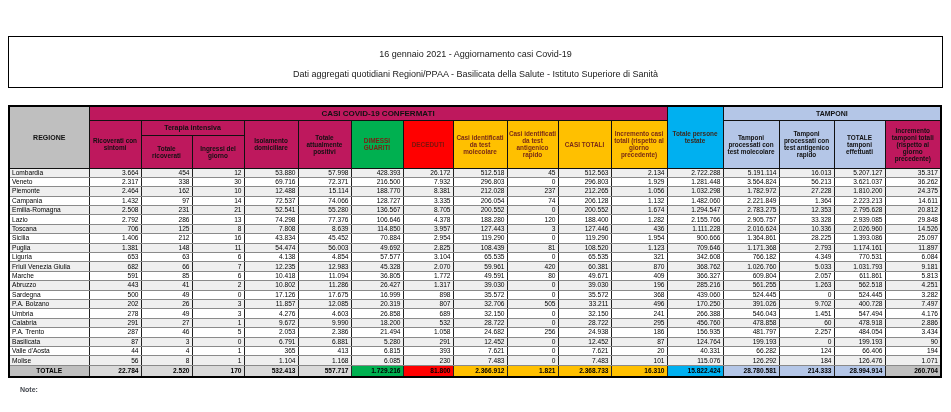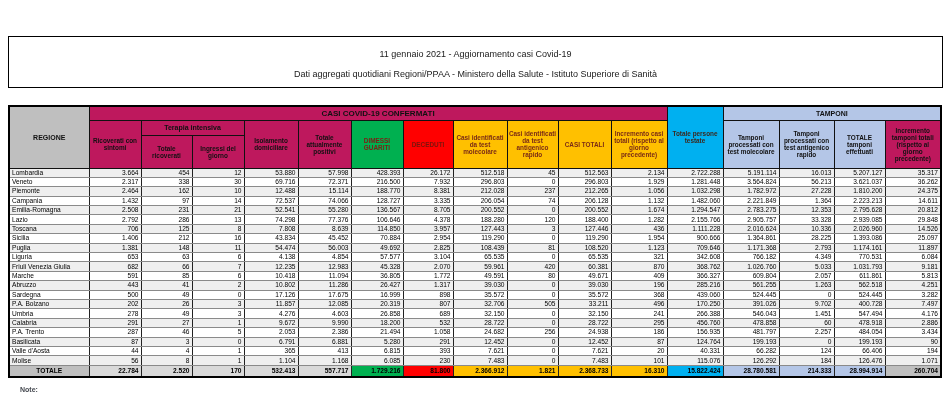--- a/index.html
+++ b/index.html
@@ -89,22 +89,22 @@
     left: 20px; top: 386px;
     font-size: 7px;
     font-weight: bold;
     color: #44484f;
   }
 </style>
 </head>
 <body>
 
 <div class="title-box">
-  <div class="line">11 gennaio 2021 - Aggiornamento casi Covid-19</div>
-  <div class="line">Dati aggregati quotidiani Regioni/PPAA - Ministero della Salute - Istituto Superiore di Sanità</div>
+  <div class="line">16 gennaio 2021 - Aggiornamento casi Covid-19</div>
+  <div class="line">Dati aggregati quotidiani Regioni/PPAA - Basilicata della Salute - Istituto Superiore di Sanità</div>
 </div>
 
 <div class="tbl-wrap">
   <table>
     <colgroup>
       <col style="width:80px">
         <col style="width:52px">
         <col style="width:51px">
         <col style="width:52px">
       <col style="width:54px">

